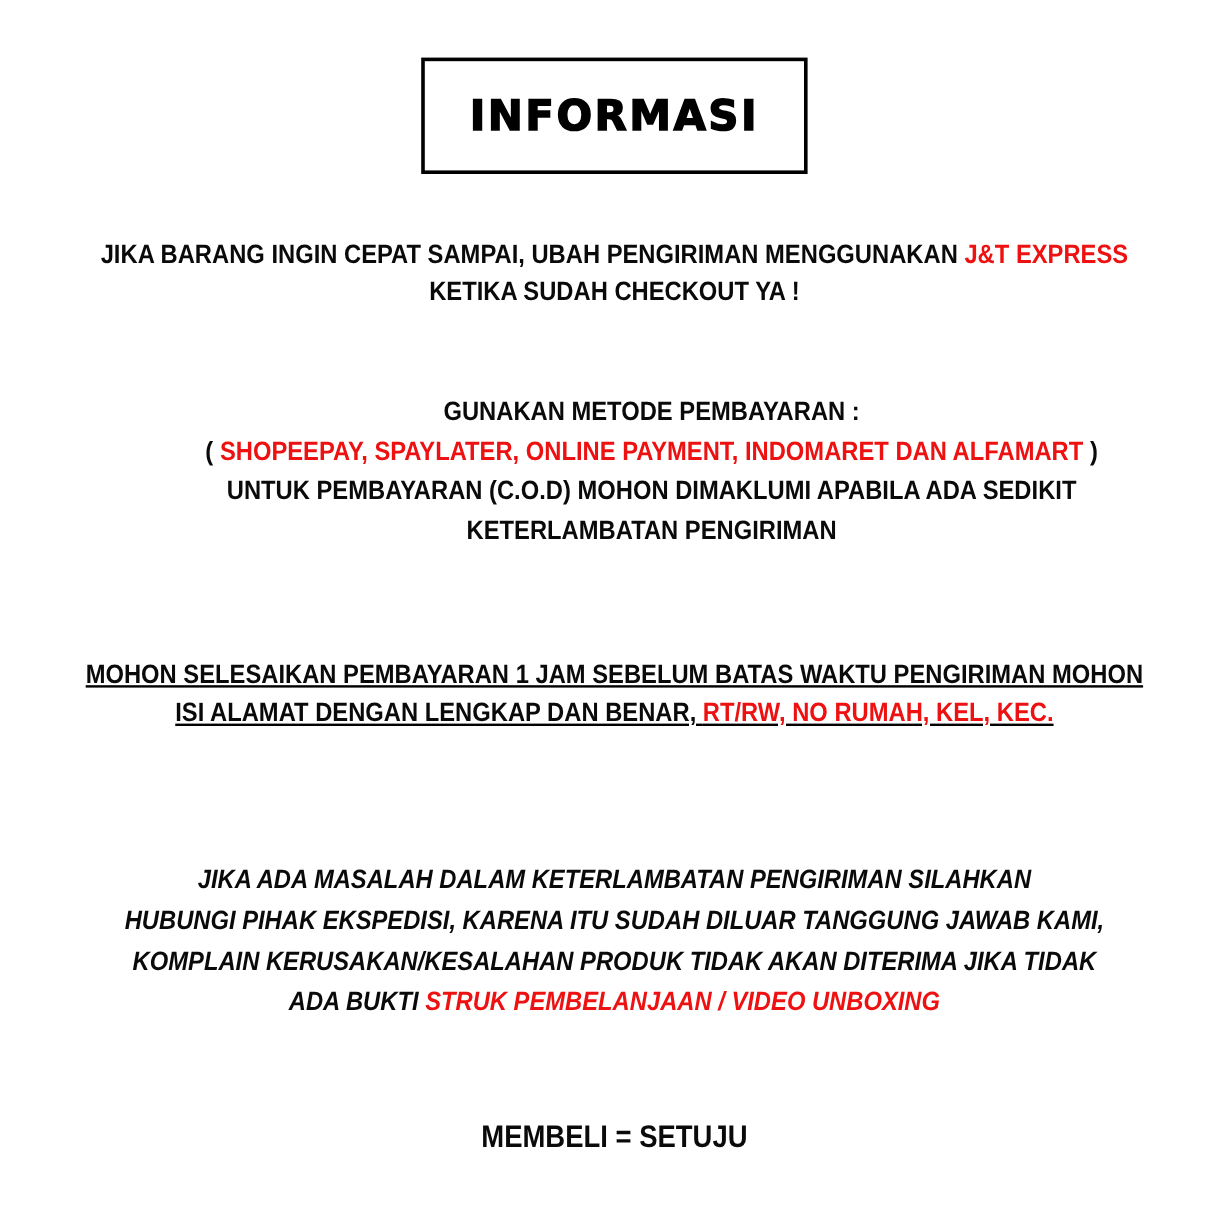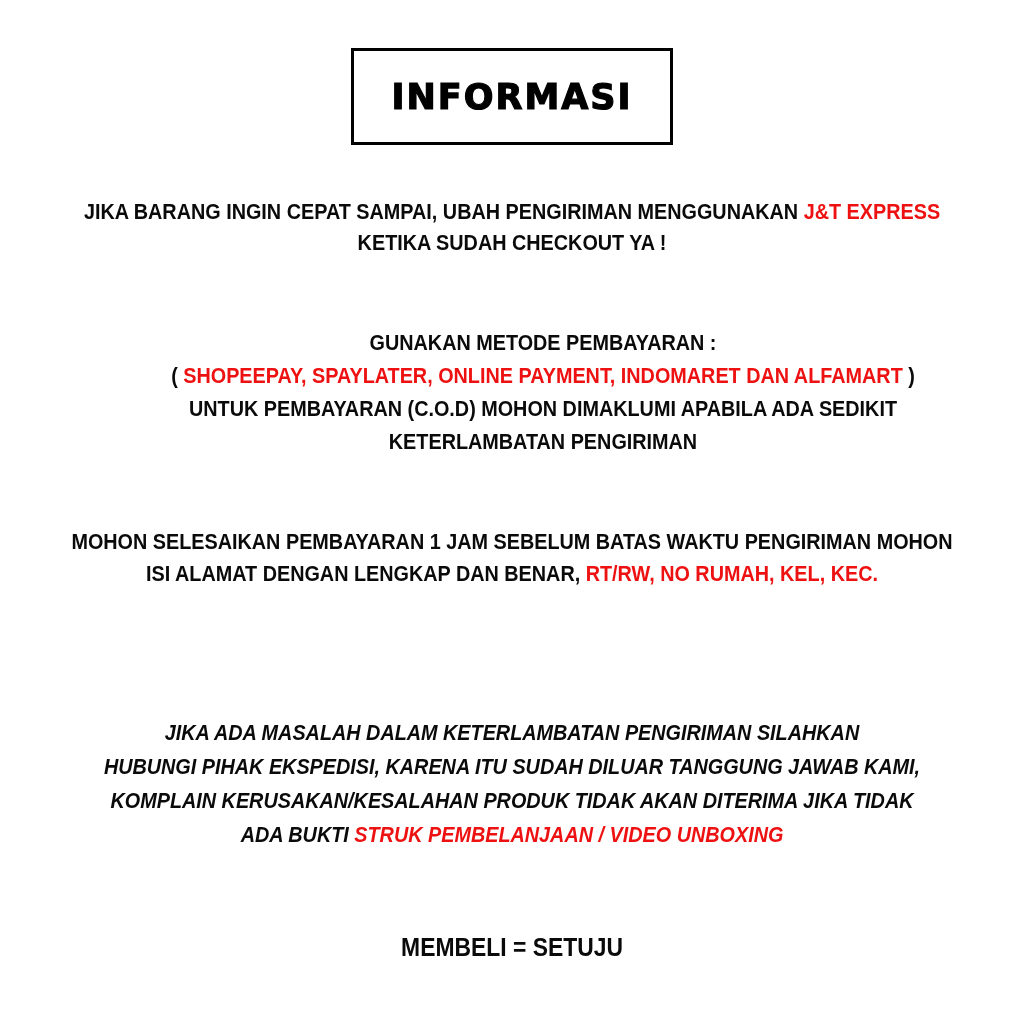--- a/index.html
+++ b/index.html
@@ -55,21 +55,21 @@
     font-weight: 700;
     font-size: 26px;
     line-height: 34px;
     color: #0a0a0a;
     transform: scaleX(0.88);
     transform-origin: 50% 50%;
     white-space: nowrap;
   }
   .pos-s1 { top: 196px; }
   .pos-s2 { top: 326px; margin-left: 31px; }
-  .pos-s3 { top: 526px; }
+  .pos-s3 { top: 546px; text-decoration: underline; }
   .pos-s4 { top: 716px; font-style: italic; }
   .pos-footer { top: 930px; }
 </style>
 </head>
 <body>
 
 <div class="canvas">
 
   <div class="header-box">
     <div class="header-line">INFORMASI</div>

